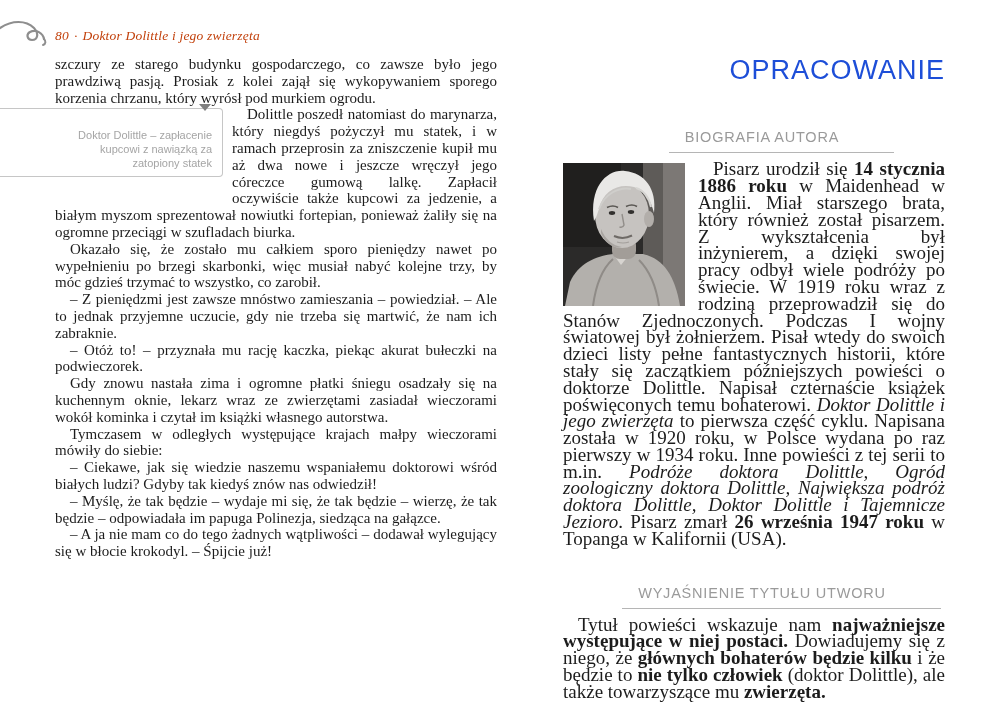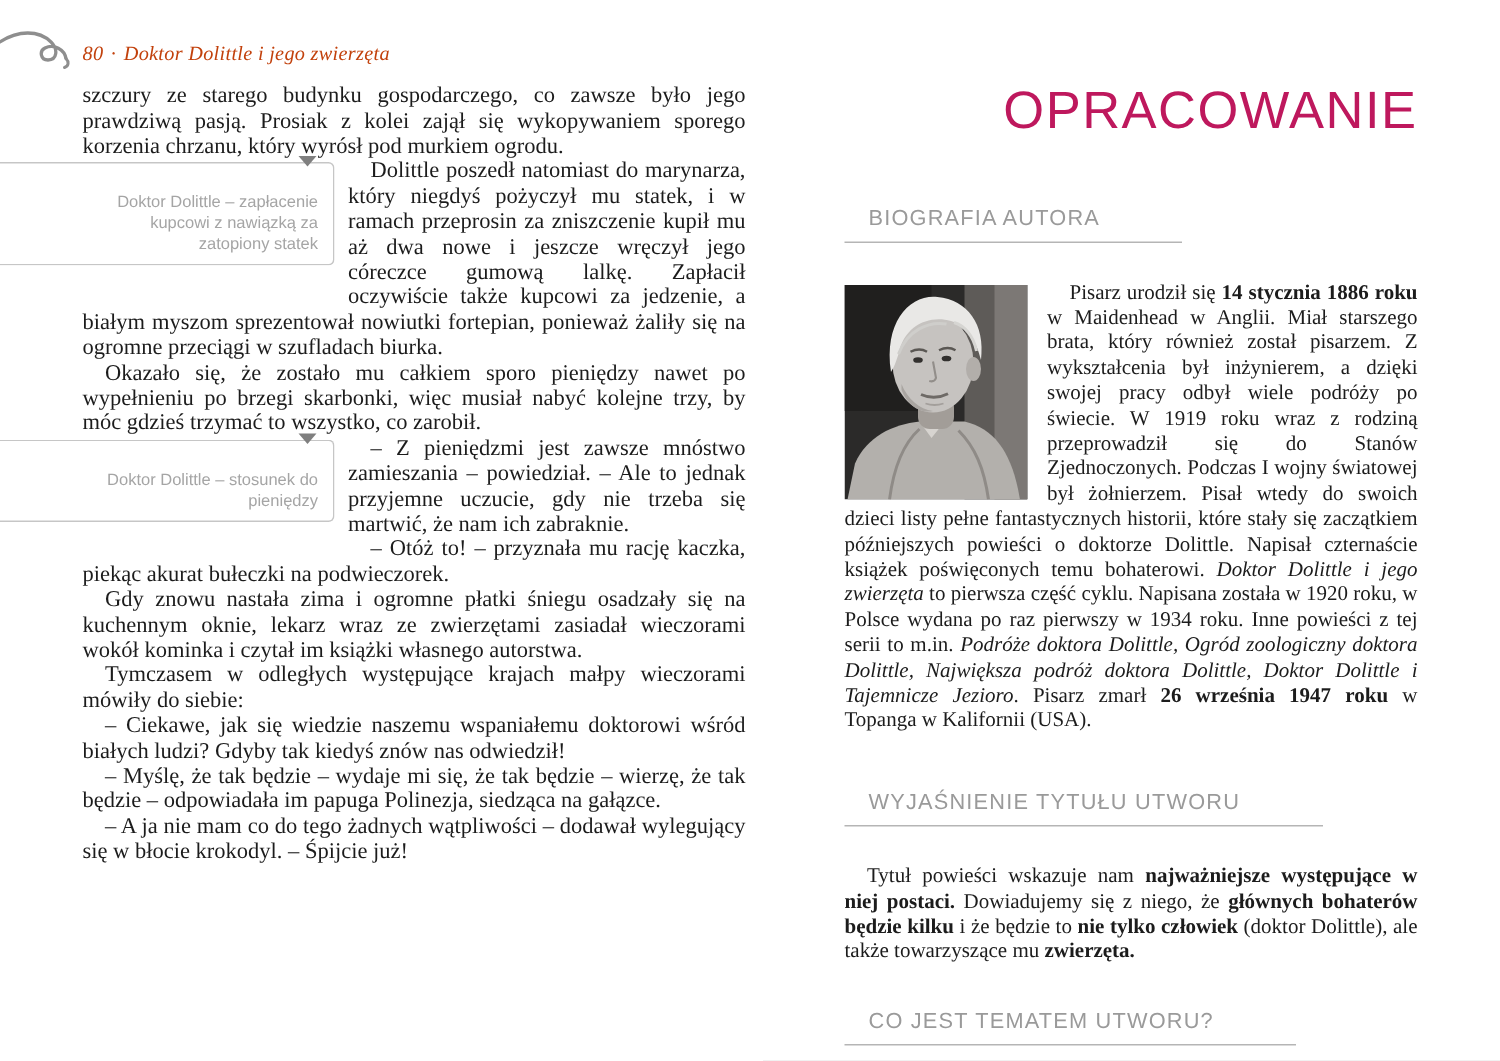--- a/index.html
+++ b/index.html
@@ -38,35 +38,35 @@
     position:absolute;top:-5px;right:11px;width:0;height:0;
     border-left:6px solid transparent;border-right:6px solid transparent;
     border-top:7px solid #7f7f7f;
   }
 
   
   .right-page{position:absolute;left:563px;top:0;width:382px;height:707px;}
   .rp-title{
     margin:56px 0 0 0;text-align:right;
     font-family:"Liberation Sans","DejaVu Sans",sans-serif;
-    font-size:35px;font-weight:normal;color:#be185d;letter-spacing:1px;line-height:1.05;
+    font-size:27px;font-weight:normal;color:#1d4ed8;letter-spacing:1px;line-height:1.05;
   }
-  .section-heading-wrap{text-align:left;margin-right:-55px;}
+  .section-heading-wrap{text-align:center;margin-right:-55px;}
   .sh-1{margin-top:44px;}
   .sh-2{margin-top:36px;}
   .sh-3{margin-top:28px;}
   .section-heading{
     display:inline-block;
     font-family:"Liberation Sans","DejaVu Sans",sans-serif;
     font-size:14.5px;color:#9a9a9a;letter-spacing:.8px;
     padding:0 55px 7px 16px;border-bottom:1px solid #b5b5b5;
   }
   .rp-para{
-    margin:26px 0 0 0;text-indent:15px;
-    font-size:14px;line-height:16.8px;text-align:justify;
+    margin:8px 0 0 0;text-indent:15px;
+    font-size:19px;line-height:16.8px;text-align:justify;
   }
   .photo-wrap{
     display:block;float:left;width:122px;height:143px;
     margin:2px 13px 6px 0;text-indent:0;
   }
   .photo-wrap svg{display:block;width:122px;height:143px;}
 </style>
 </head>
 <body>
 
@@ -91,24 +91,20 @@
         <span class="margin-note">
           <span class="note-marker"></span>
           <span>Doktor Dolittle – zapłacenie kupcowi z nawiązką za zatopiony statek</span>
         </span>
         <span>Dolittle poszedł natomiast do marynarza, który niegdyś pożyczył mu statek, i w ramach przeprosin za zniszczenie kupił mu aż dwa nowe i jeszcze wręczył jego córeczce gumową lalkę. Zapłacił oczywiście także kupcowi za jedzenie, a białym myszom sprezentował nowiutki fortepian, ponieważ żaliły się na ogromne przeciągi w szufladach biurka.</span>
       </p>
       <p class="para">
         <span>Okazało się, że zostało mu całkiem sporo pieniędzy nawet po wypełnieniu po brzegi skarbonki, więc musiał nabyć kolejne trzy, by móc gdzieś trzymać to wszystko, co zarobił.</span>
       </p>
       <p class="para">
-        <span class="margin-note">
-          <span class="note-marker"></span>
-          <span>Doktor Dolittle – stosunek do pieniędzy</span>
-        </span>
         <span>– Z pieniędzmi jest zawsze mnóstwo zamieszania – powiedział. – Ale to jednak przyjemne uczucie, gdy nie trzeba się martwić, że nam ich zabraknie.</span>
       </p>
       <p class="para">
         <span>– Otóż to! – przyznała mu rację kaczka, piekąc akurat bułeczki na podwieczorek.</span>
       </p>
       <p class="para">
         <span>Gdy znowu nastała zima i ogromne płatki śniegu osadzały się na kuchennym oknie, lekarz wraz ze zwierzętami zasiadał wieczorami wokół kominka i czytał im książki własnego autorstwa.</span>
       </p>
       <p class="para">
         <span>Tymczasem w odległych występujące krajach małpy wieczorami mówiły do siebie:</span>

